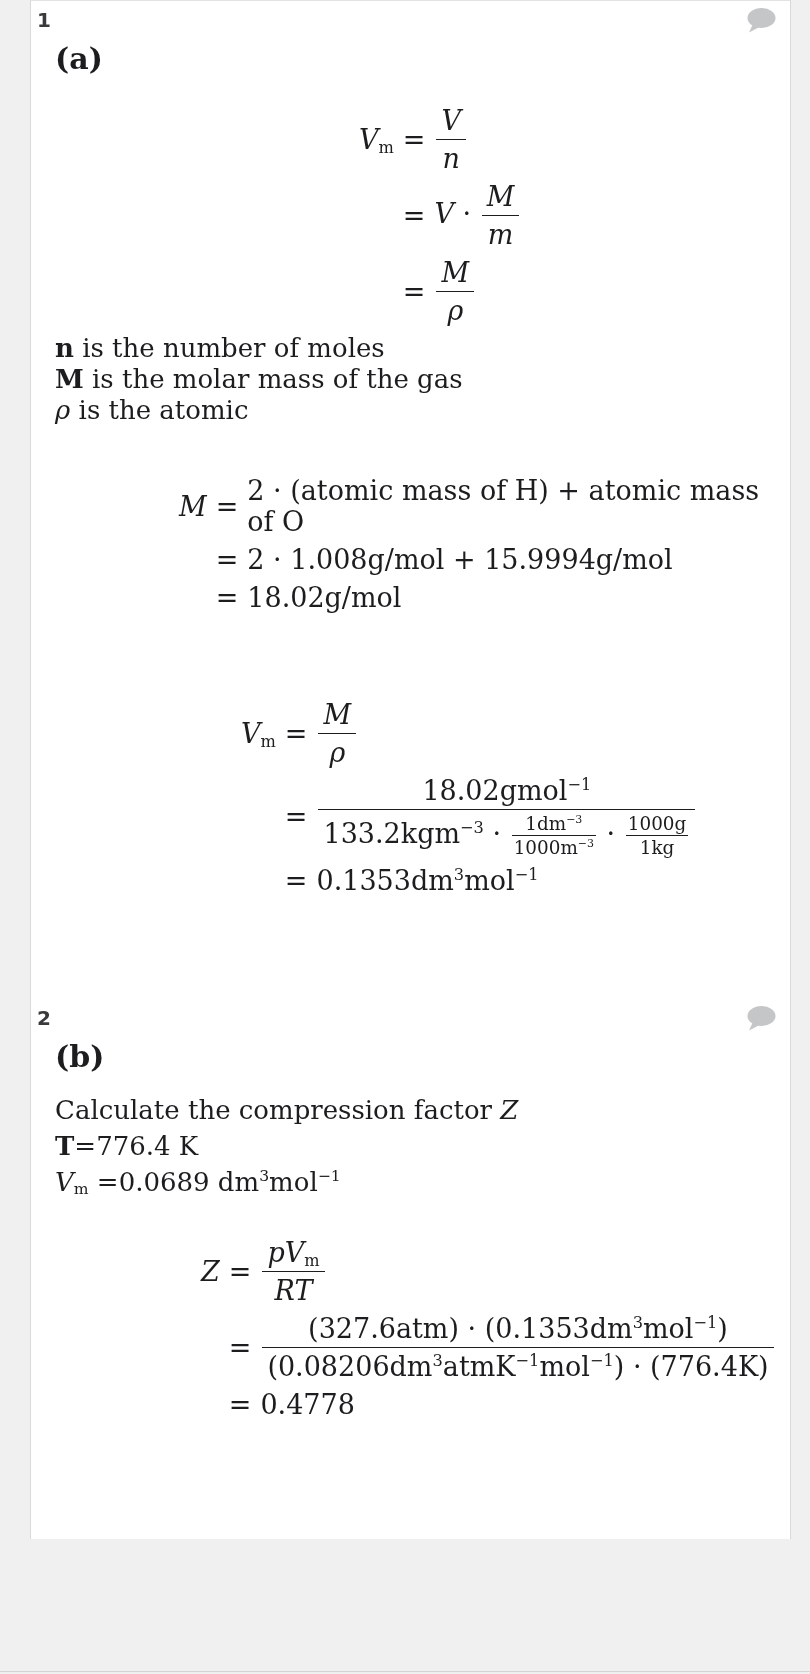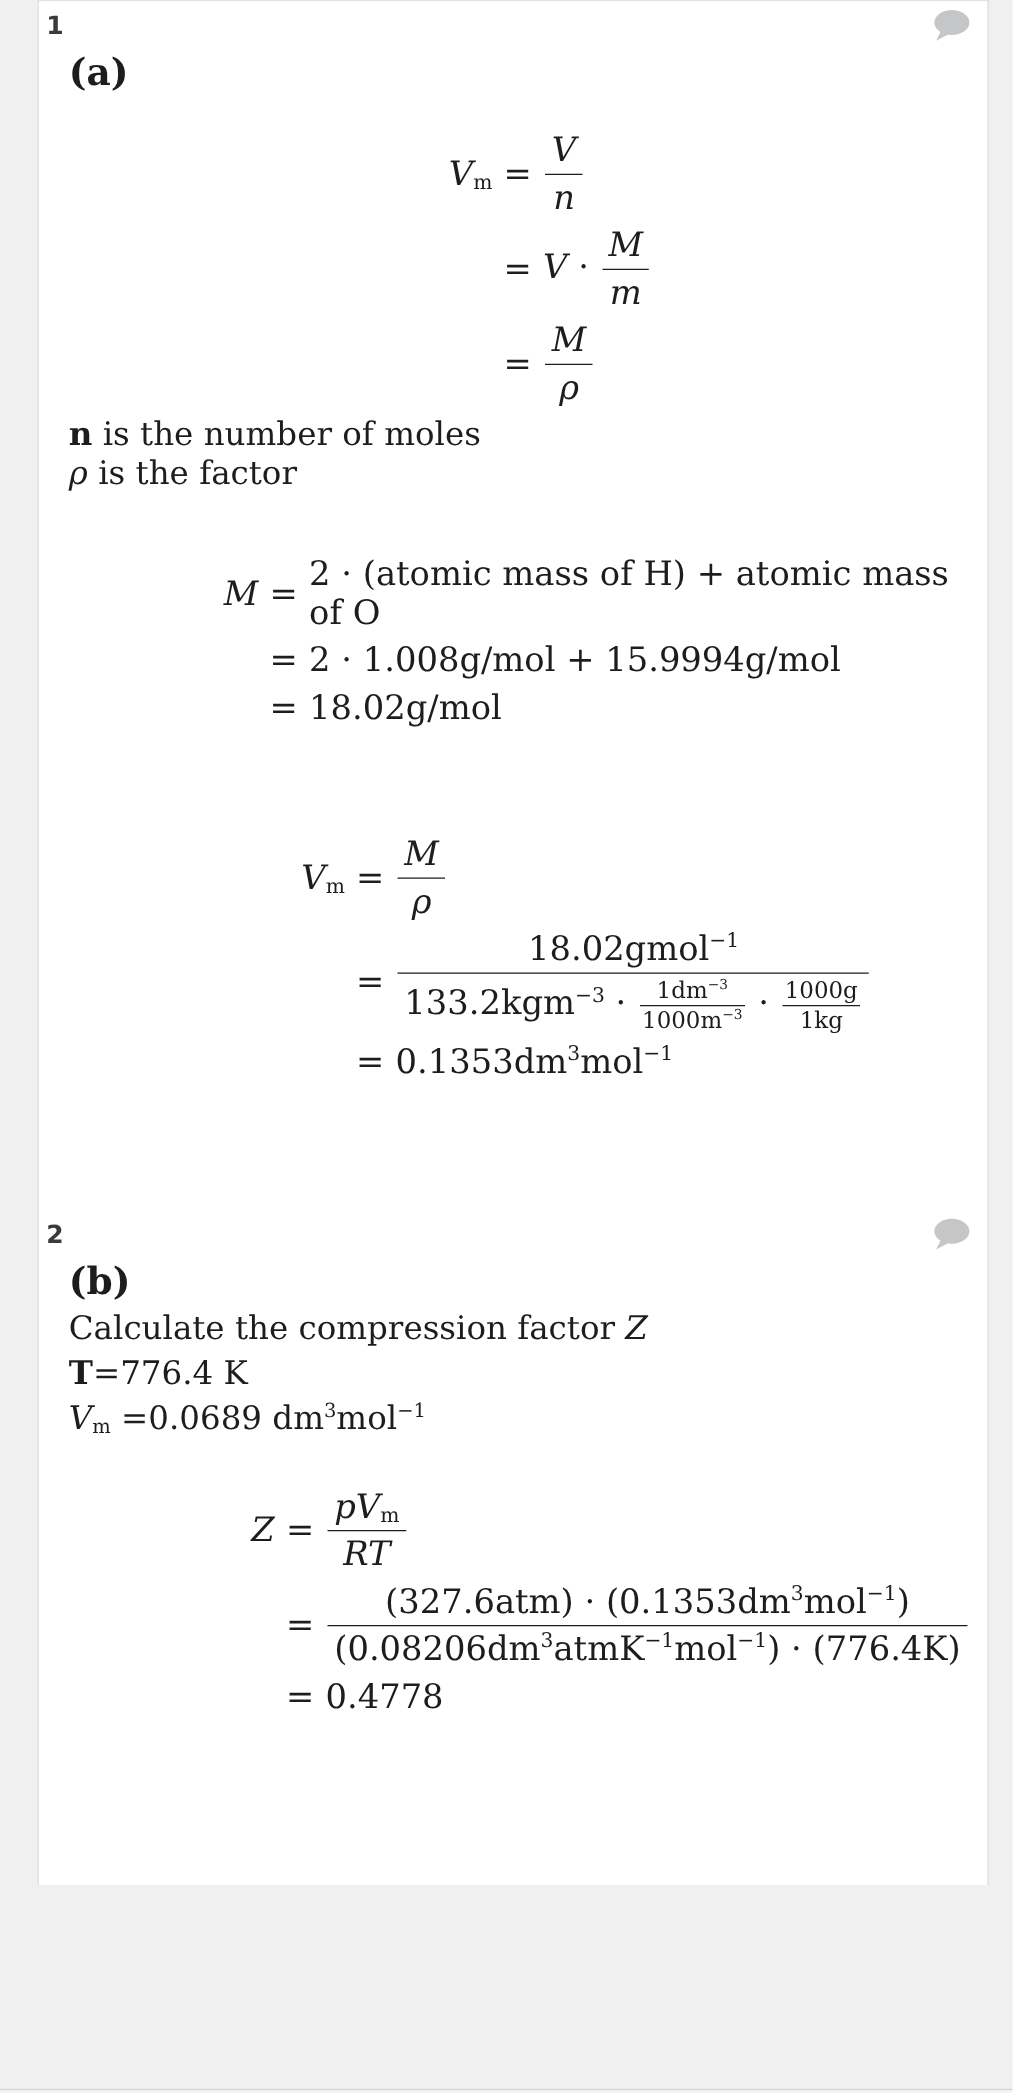--- a/index.html
+++ b/index.html
@@ -22,21 +22,21 @@
   .qnum{
     font-family:"DejaVu Sans","Liberation Sans",sans-serif;
     font-weight:bold;font-size:20px;color:#3a3a3c;line-height:26px;
   }
   .bubble{width:31px;height:27px;display:inline-block;cursor:pointer}
   .part{font-size:30px;font-weight:bold;margin:8px 0 0 24px;line-height:34px}
   .line{font-size:26px;margin:0 0 0 24px;line-height:32px}
   .intro{margin-top:20px}
   .defs{}
   .defs .line{line-height:31px}
-  .s2lines{margin-top:2px}
+  .s2lines{margin-top:18px}
   .s2lines .line{line-height:36px}
   .eq{display:table;font-size:27px;border-spacing:0 7px;border-collapse:separate}
   #eq1{margin:22px 0 0 328px}
   #eq2{margin:42px 0 0 148px}
   #eq3{margin:72px 0 0 210px}
   #eq4{margin:30px 0 0 170px}
   .eqrow{display:table-row}
   .eql,.eqrel,.eqr{display:table-cell;vertical-align:middle}
   .eql{text-align:center}
   .eqrel{padding:0 9px}
@@ -80,21 +80,22 @@
           <span class="eqr"><span class="it">V</span><span class="rm"> · </span><span class="frac"><span class="fn"><span class="it">M</span></span><span class="fd"><span class="it">m</span></span></span></span>
         </div>
         <div class="eqrow">
           <span class="eql"></span>
           <span class="eqrel">=</span>
           <span class="eqr"><span class="frac"><span class="fn"><span class="it">M</span></span><span class="fd"><span class="it">ρ</span></span></span></span>
         </div>
       </div>
     <div class="defs">
       <p class="line"><span class="bf">n</span><span class="rm"> is the number of moles</span></p>
-      <p class="line"><span class="it">ρ</span><span class="rm"> is the factor</span></p>
+      <p class="line"><span class="bf">M</span><span class="rm"> is the molar mass of the gas</span></p>
+      <p class="line"><span class="it">ρ</span><span class="rm"> is the atomic</span></p>
     </div>
     <div class="eq" id="eq2">
         <div class="eqrow">
           <span class="eql"><span class="it">M</span></span>
           <span class="eqrel">=</span>
           <span class="eqr"><span class="rm">2 · (atomic mass of H) + atomic mass of O</span></span>
         </div>
         <div class="eqrow">
           <span class="eql"></span>
           <span class="eqrel">=</span>

